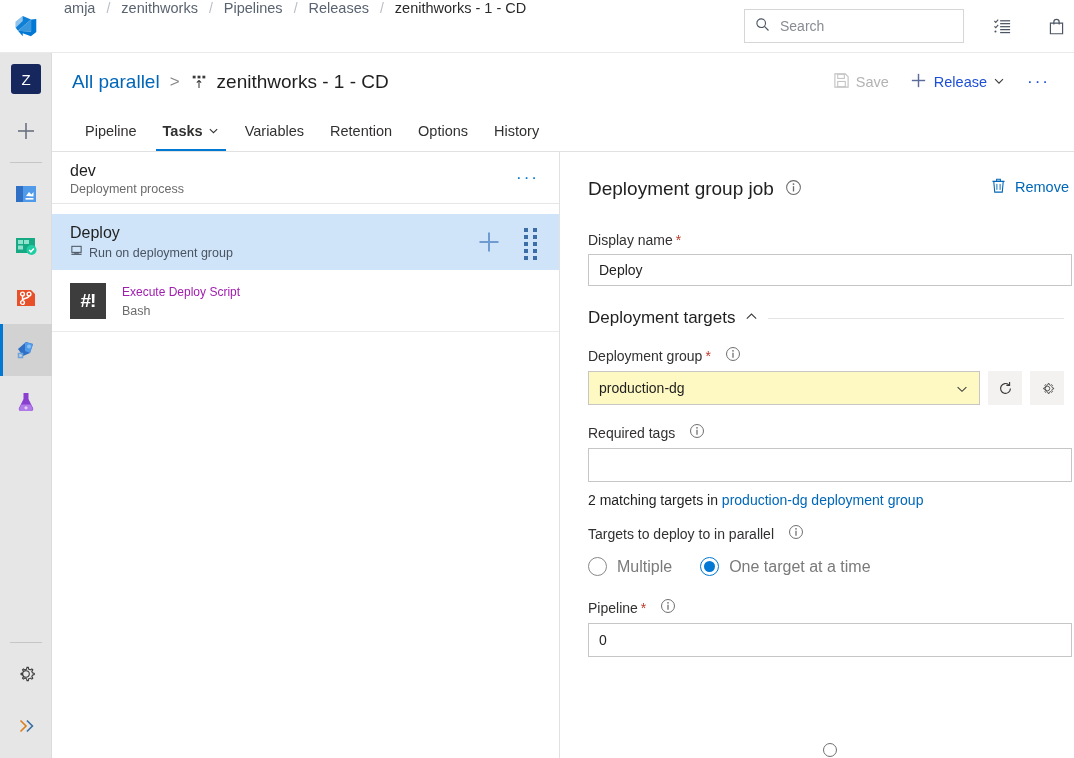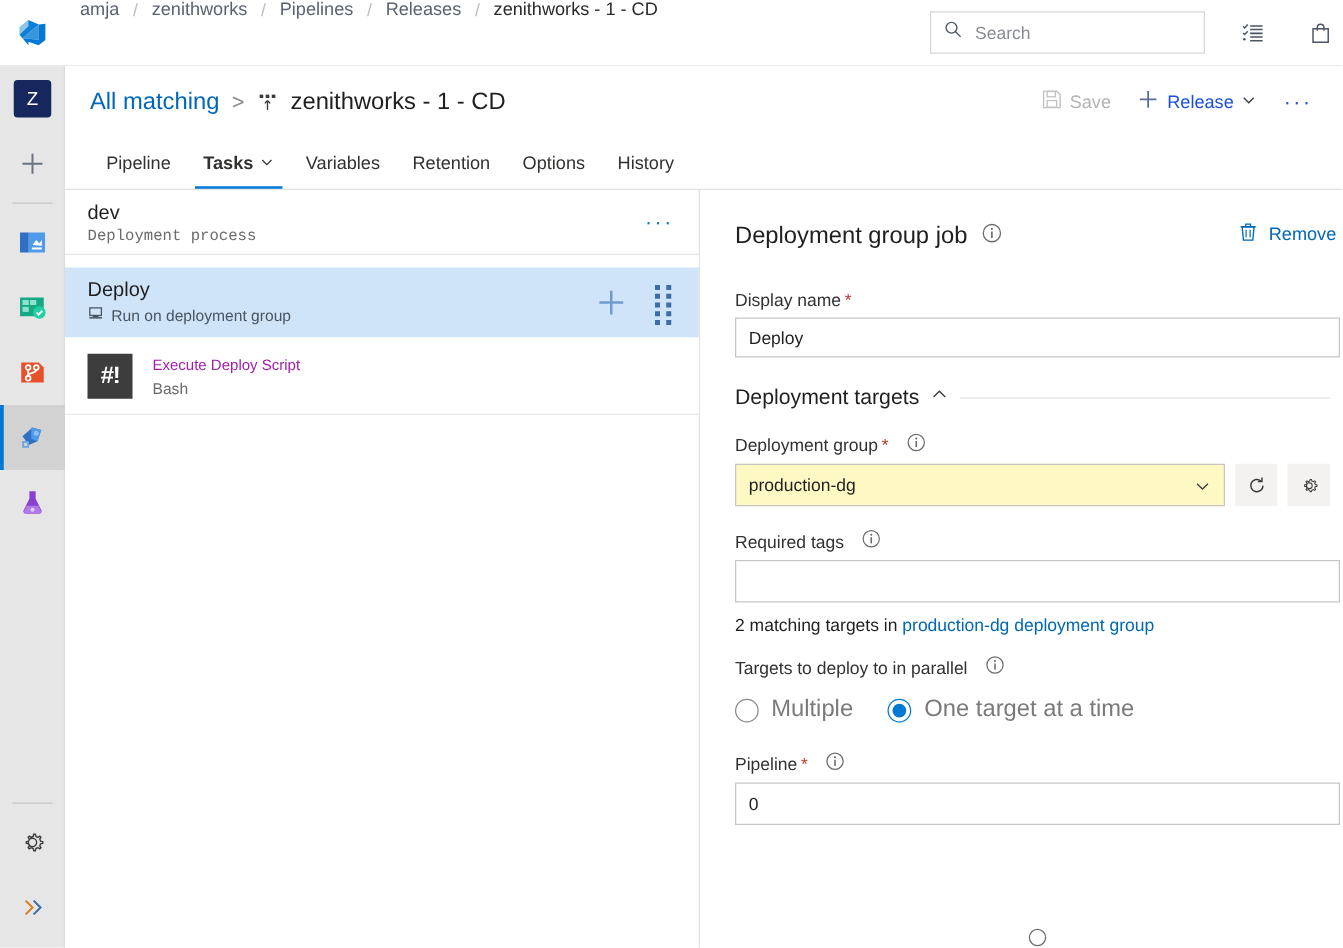--- a/index.html
+++ b/index.html
@@ -123,21 +123,21 @@
   #list-panel {
     position: absolute; left: 52px; top: 152px;
     width: 508px; height: 606px;
     background: #fff; border-right: 1px solid #e1e1e1;
   }
   #process-head {
     position: relative; height: 52px; padding: 9px 0 0 18px;
     border-bottom: 1px solid #e6e6e6;
   }
   #process-name { font-size: 16px; color: #1f1f1f; line-height: 20px; }
-  #process-sub { font-size: 12.5px; color: #6b6b6b; line-height: 16px; font-family: Liberation Mono, monospace; }
+  #process-sub { font-size: 12.5px; color: #6b6b6b; line-height: 16px; }
   #process-ellipsis {
     position: absolute; right: 20px; top: 16px;
     color: #0078d4; font-size: 17px; letter-spacing: 2px; cursor: pointer;
   }
   #list-gap { height: 10px; background: #fff; }
 
   .phase-row {
     position: relative; height: 56px; padding: 8px 0 0 18px;
     background: #cfe4f8; cursor: pointer;
   }
@@ -229,21 +229,21 @@
   .radio { display: flex; align-items: center; gap: 10px; cursor: pointer; }
   .radio .dot {
     width: 19px; height: 19px; border-radius: 50%;
     border: 1px solid #8a8886; background: #fff;
     display: flex; align-items: center; justify-content: center;
   }
   .radio.sel .dot { border: 1px solid #0078d4; }
   .radio.sel .dot::after {
     content: ""; width: 11px; height: 11px; border-radius: 50%; background: #0078d4;
   }
-  .radio .rlabel { font-size: 19px; color: #7a7a7a; }
+  .radio .rlabel { font-size: 16px; color: #7a7a7a; }
 
   .mt-section { margin-top: 22px; }
   #bottom-cut {
     position: absolute; left: 27px; bottom: 0; width: 484px; height: 16px;
     overflow: hidden;
   }
 </style>
 </head>
 <body>
 
@@ -372,21 +372,21 @@
       <svg width="22" height="22" viewBox="0 0 24 24">
         <path d="M6 6l6 6-6 6" fill="none" stroke="#d98020" stroke-width="1.8"></path>
         <path d="M13 6l6 6-6 6" fill="none" stroke="#3b6ea5" stroke-width="1.8"></path>
       </svg>
     </div>
   </div>
 </div>
 
 <div id="page-head">
   <div id="page-title-row">
-    <span id="all-pipelines">All matching</span>
+    <span id="all-pipelines">All parallel</span>
     <span id="title-sep">&gt;</span>
     <span id="pipeline-icon">
       <svg width="18" height="18" viewBox="0 0 20 20">
         <rect x="3" y="3" width="3.2" height="3" fill="#3b3b3b"></rect>
         <rect x="8.4" y="3" width="3.2" height="3" fill="#3b3b3b"></rect>
         <rect x="13.8" y="3" width="3.2" height="3" fill="#3b3b3b"></rect>
         <path d="M10 8.2v8.5M10 8.2l-2.4 2.6M10 8.2l2.4 2.6" fill="none" stroke="#3b3b3b" stroke-width="1.2"></path>
       </svg>
     </span>
     <span id="pipeline-name">zenithworks - 1 - CD</span>

